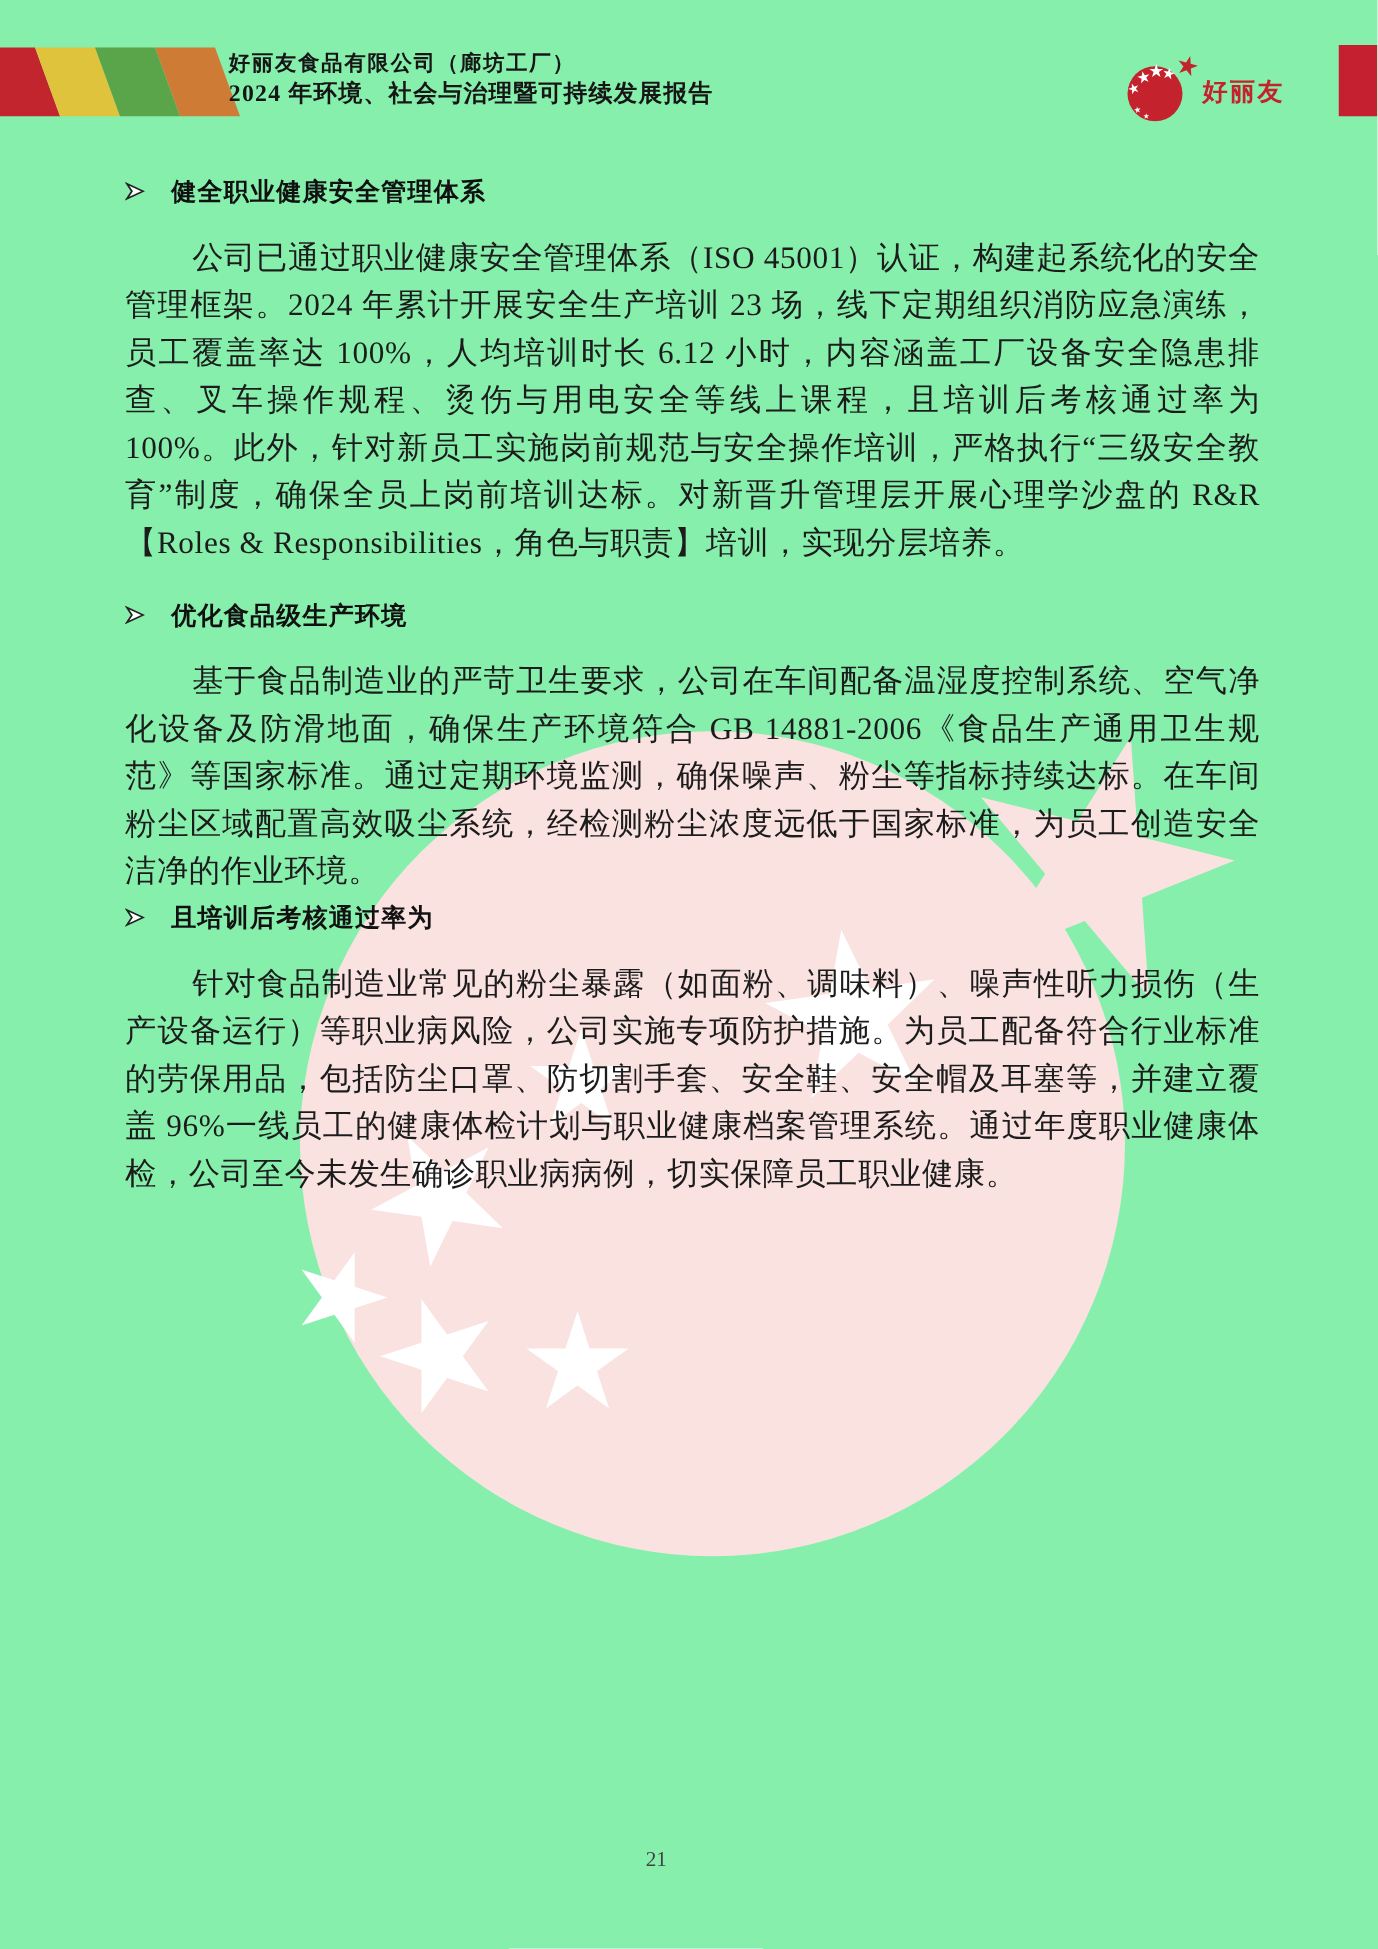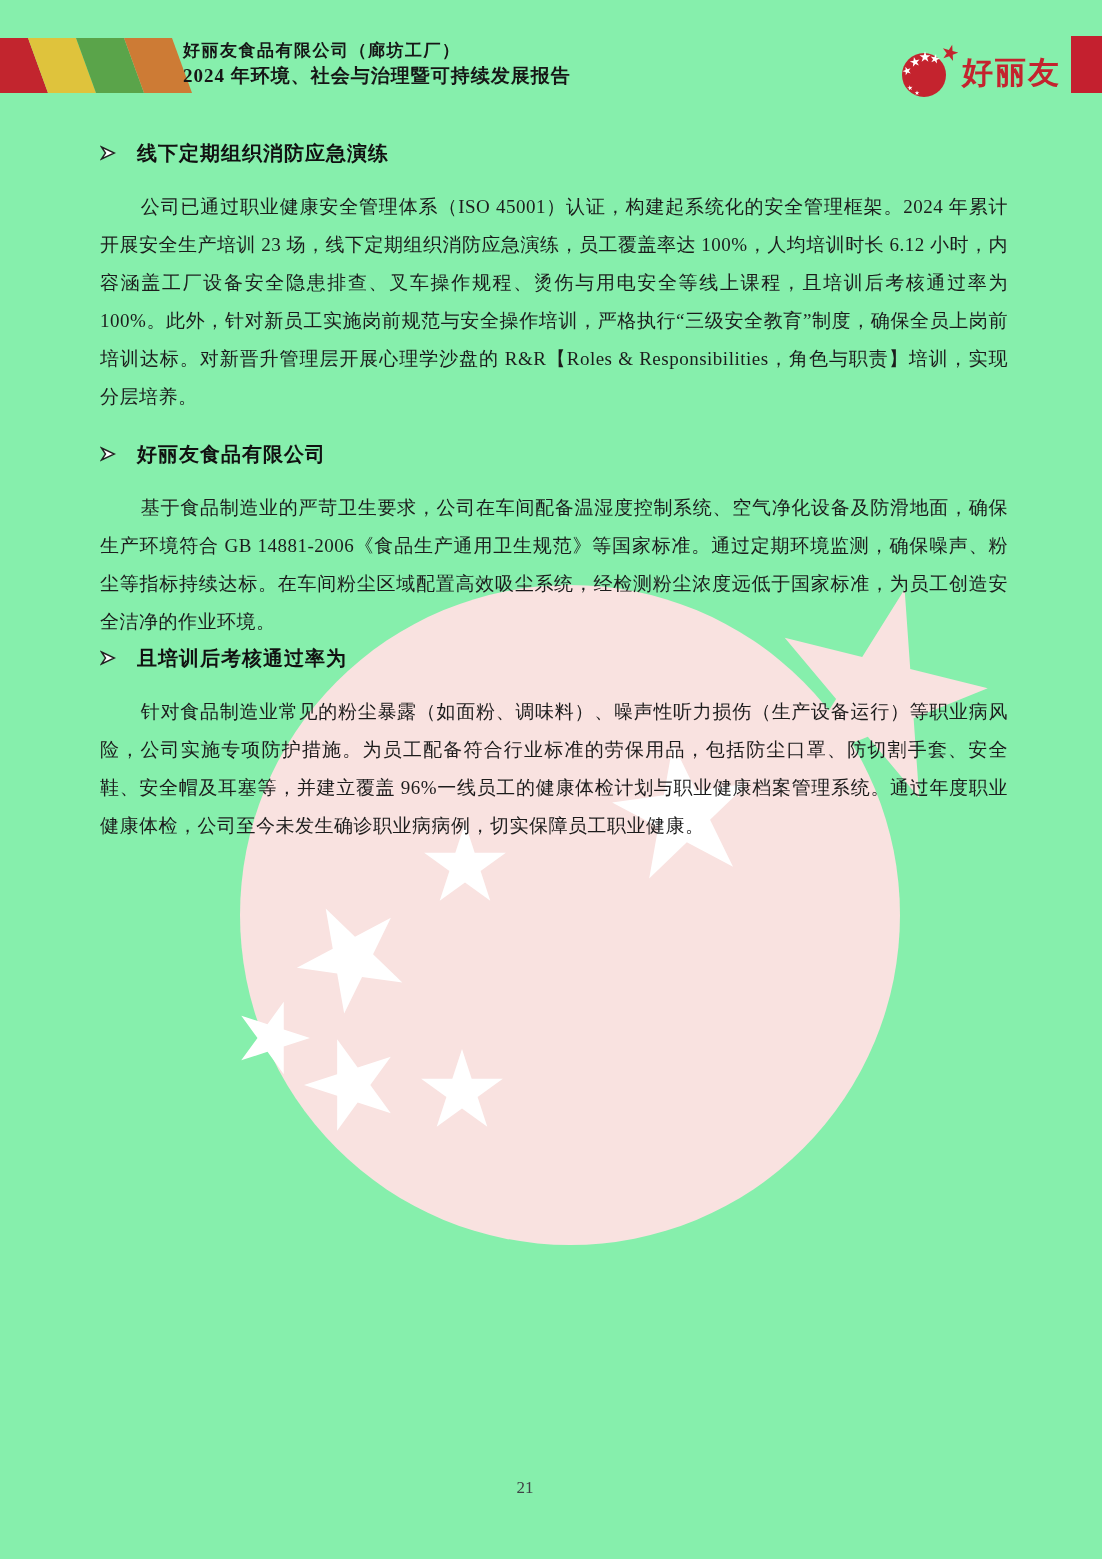--- a/index.html
+++ b/index.html
@@ -18,29 +18,29 @@
   .header { position:absolute; left:0; top:0; width:1102px; height:120px; z-index:2; }
   .stripes {
     position:absolute; left:-20px; top:38px; height:55px; width:192px;
     display:flex; transform:skewX(20deg); transform-origin:top left;
   }
   .stripes .stripe { width:48px; height:55px; }
   .header-titles { position:absolute; left:183px; top:38px; }
   .header-company { font-size:17px; font-weight:700; letter-spacing:1.5px; color:#161616; line-height:26px; }
   .header-report  { font-size:19px; font-weight:700; letter-spacing:1px; color:#161616; line-height:24px; }
   .logo { position:absolute; left:898px; top:44px; display:flex; align-items:center; }
-  .logo-text { font-family:"Liberation Sans","DejaVu Sans",sans-serif; font-size:31px; font-weight:800; letter-spacing:2px; margin-left:4px; }
+  .logo-text { font-family:"Liberation Sans","DejaVu Sans",sans-serif; font-size:20px; font-weight:800; letter-spacing:2px; margin-left:4px; }
   .red-bar { position:absolute; left:1071px; top:36px; width:31px; height:57px; }
   
   .content { position:absolute; left:100px; top:138px; width:908px; z-index:1; }
   .sec-head { display:flex; align-items:center; gap:21px; height:30px; margin-bottom:20px; }
   .sec-head h2 { font-size:20px; font-weight:700; color:#111; letter-spacing:1px; }
   .bullet { width:16px; height:16px; display:inline-flex; }
   .sec p {
-    font-size:19px; line-height:38px; text-align:justify;
+    font-size:25px; line-height:38px; text-align:justify;
     text-indent:2.15em; letter-spacing:0.5px; color:#1c1c1c;
   }
   .sec-2 { margin-top:23px; }
   .sec-3 { margin-top:2px; }
   
   .footer { position:absolute; top:1478px; left:0; width:1050px; text-align:center; z-index:1; }
   .page-number { font-family:Liberation Serif, serif; font-size:17px; color:#3f4345; }
 </style>
 </head>
 <body>
@@ -98,33 +98,33 @@
 
   <main class="content">
 
     <section class="sec sec-1">
       <div class="sec-head">
         <span class="bullet">
           <svg width="16" height="16" viewBox="0 0 16 16">
               <path d="M1.5 2 L14.5 8 L1.5 14 L5.5 8 Z" fill="#ffffff" stroke="#222" stroke-width="1.4" stroke-linejoin="miter"></path>
             </svg>
         </span>
-        <h2>线下定期组织消防应急演练</h2>
+        <h2>健全职业健康安全管理体系</h2>
       </div>
       <p>公司已通过职业健康安全管理体系（ISO 45001）认证，构建起系统化的安全管理框架。2024 年累计开展安全生产培训 23 场，线下定期组织消防应急演练，员工覆盖率达 100%，人均培训时长 6.12 小时，内容涵盖工厂设备安全隐患排查、叉车操作规程、烫伤与用电安全等线上课程，且培训后考核通过率为 100%。此外，针对新员工实施岗前规范与安全操作培训，严格执行“三级安全教育”制度，确保全员上岗前培训达标。对新晋升管理层开展心理学沙盘的 R&amp;R【Roles &amp; Responsibilities，角色与职责】培训，实现分层培养。</p>
     </section>
 
     <section class="sec sec-2">
       <div class="sec-head">
         <span class="bullet">
           <svg width="16" height="16" viewBox="0 0 16 16">
               <path d="M1.5 2 L14.5 8 L1.5 14 L5.5 8 Z" fill="#ffffff" stroke="#222" stroke-width="1.4" stroke-linejoin="miter"></path>
             </svg>
         </span>
-        <h2>好丽友食品有限公司</h2>
+        <h2>优化食品级生产环境</h2>
       </div>
       <p>基于食品制造业的严苛卫生要求，公司在车间配备温湿度控制系统、空气净化设备及防滑地面，确保生产环境符合 GB 14881-2006《食品生产通用卫生规范》等国家标准。通过定期环境监测，确保噪声、粉尘等指标持续达标。在车间粉尘区域配置高效吸尘系统，经检测粉尘浓度远低于国家标准，为员工创造安全洁净的作业环境。</p>
     </section>
 
     <section class="sec sec-3">
       <div class="sec-head">
         <span class="bullet">
           <svg width="16" height="16" viewBox="0 0 16 16">
               <path d="M1.5 2 L14.5 8 L1.5 14 L5.5 8 Z" fill="#ffffff" stroke="#222" stroke-width="1.4" stroke-linejoin="miter"></path>
             </svg>

